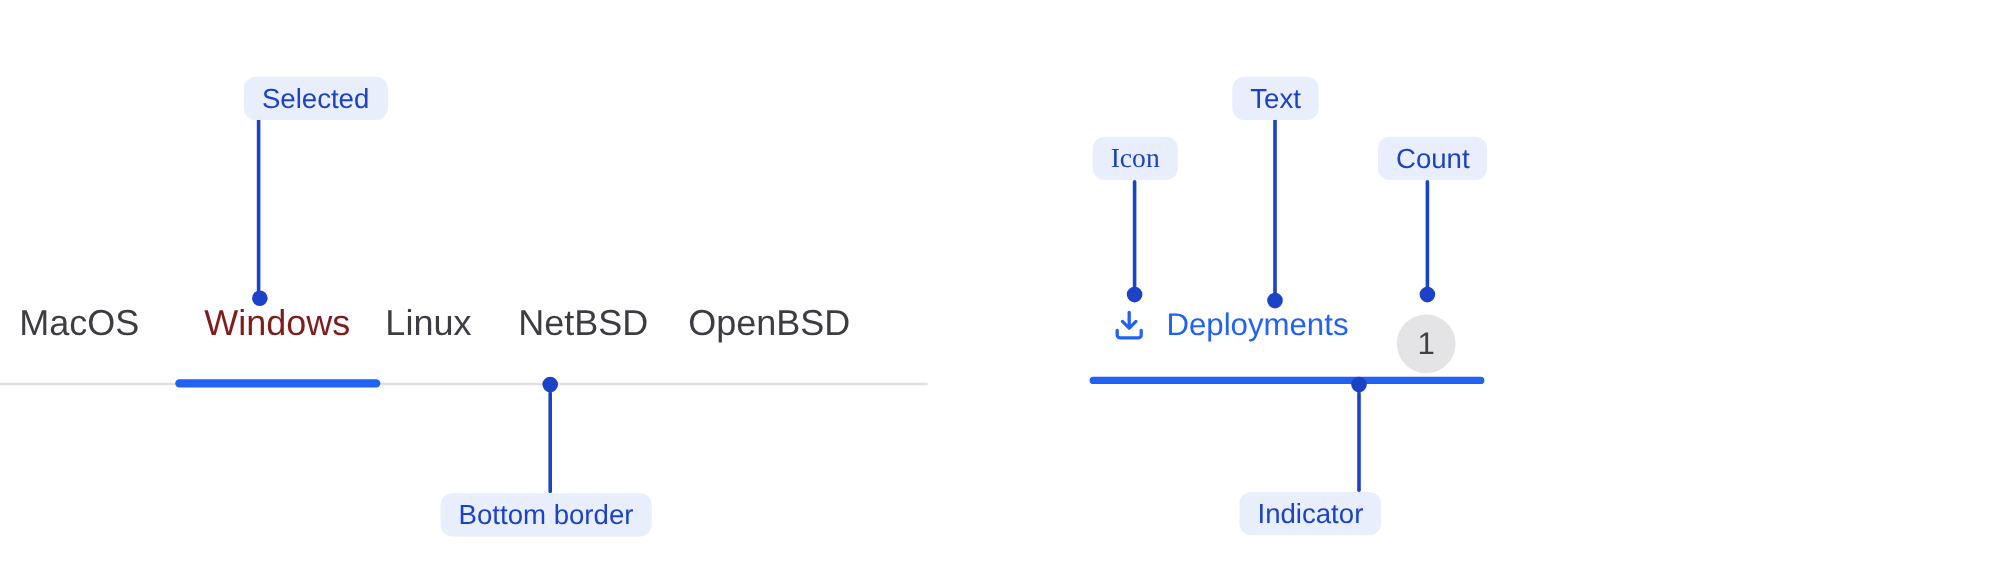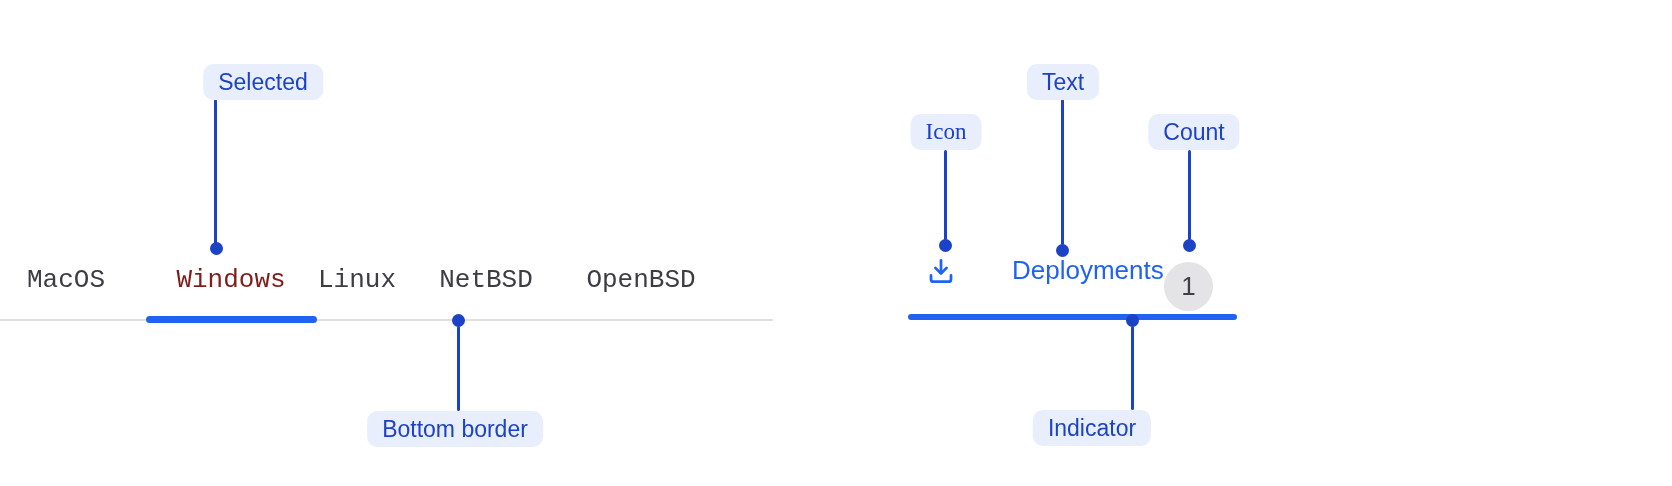--- a/index.html
+++ b/index.html
@@ -5,42 +5,42 @@
   html,body{margin:0;padding:0;background:#ffffff;}
   body{
     width:1672px;height:486px;
     font-family:"Liberation Sans","DejaVu Sans",sans-serif;
     -webkit-font-smoothing:antialiased;
   }
   .canvas{position:relative;width:1672px;height:486px;background:#ffffff;overflow:hidden;}
 
   
   .tab{
-    position:absolute;top:265px;transform:translateX(-50%);
-    font-size:26px;font-weight:500;color:#3c3c43;line-height:30px;
-    white-space:nowrap;cursor:pointer;font-family:Liberation Mono, monospace;
+    position:absolute;top:255px;transform:translateX(-50%);
+    font-size:30px;font-weight:500;color:#3c3c43;line-height:30px;
+    white-space:nowrap;cursor:pointer;
   }
   .tab.selected{color:#7f1d1d;}
   .tab-macos  {left:66px;}
   .tab-windows{left:231px;}
   .tab-linux  {left:357px;text-align:center;}
   .tab-netbsd {left:486px;}
   .tab-openbsd{left:641px;}
 
   .divider{position:absolute;left:0;top:319px;width:773px;height:2px;background:#e0e0e3;}
   .underline{
     position:absolute;left:146px;top:316px;width:171px;height:7px;
     border-radius:4px;background:#2063f2;z-index:2;
   }
 
   
   .dep-icon{position:absolute;left:926px;top:256px;width:30px;height:30px;}
   .dep-label{
     position:absolute;left:972px;top:255px;
-    font-size:26px;font-weight:500;color:#2063f2;line-height:30px;white-space:nowrap;margin-left:40px;
+    font-size:26px;font-weight:500;color:#2063f2;line-height:30px;white-space:nowrap;
   }
   .badge{
     position:absolute;left:1164px;top:262px;width:49px;height:49px;border-radius:50%;
     background:#e4e4e7;color:#3f3f46;font-size:26px;font-weight:500;
     display:flex;align-items:center;justify-content:center;
   }
   .indicator{
     position:absolute;left:908px;top:314px;width:329px;height:6px;
     border-radius:3px;background:#2063f2;
   }

